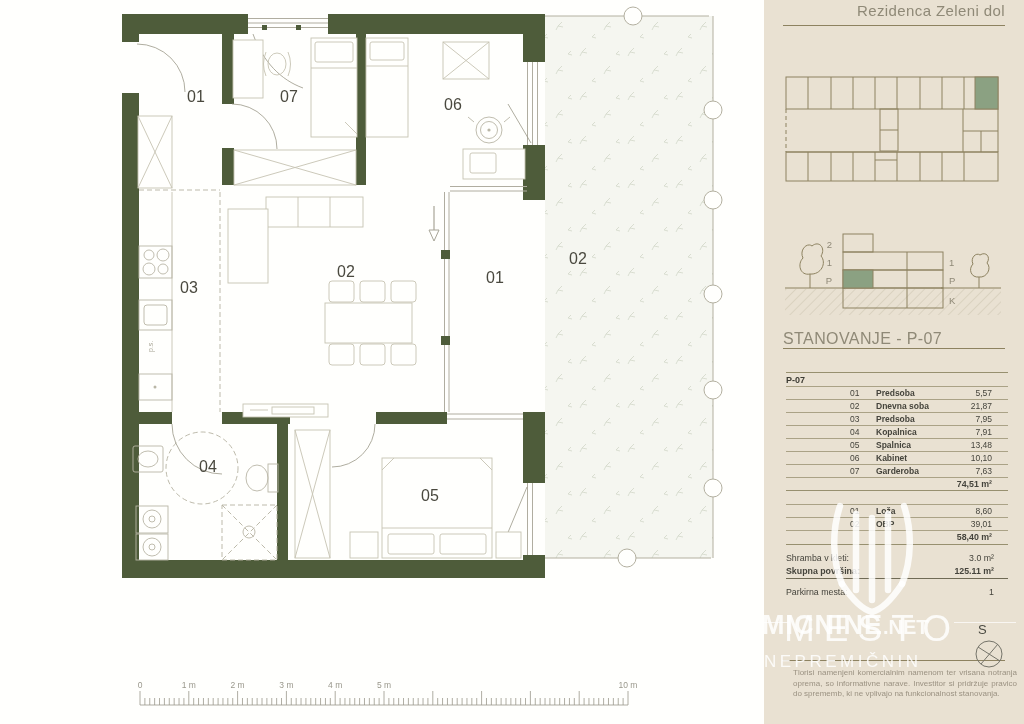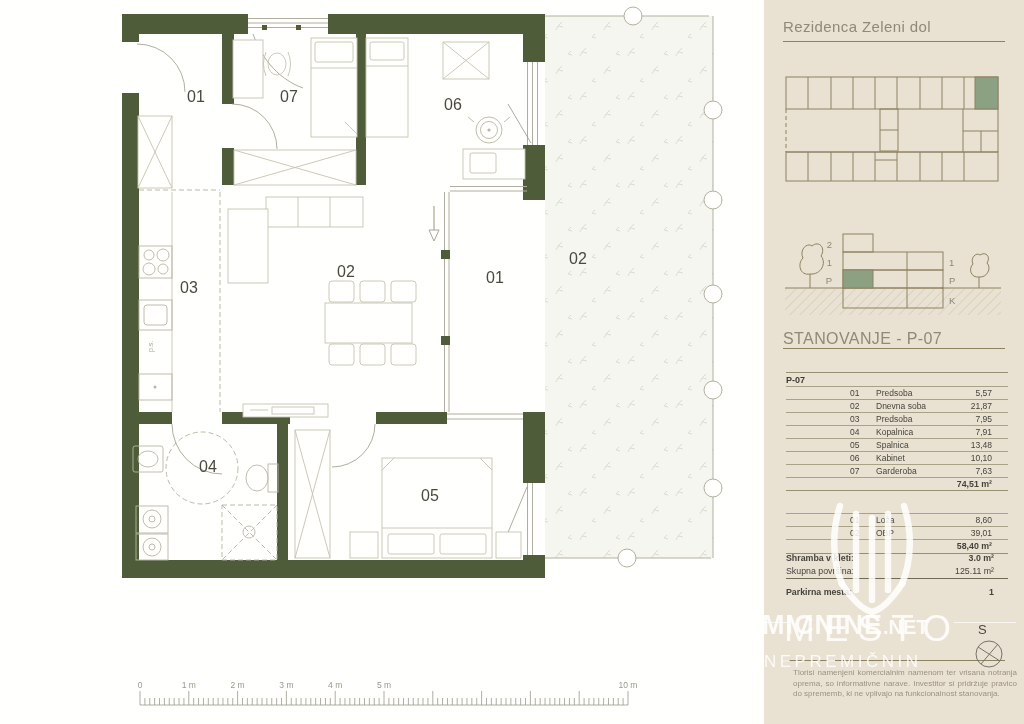--- a/index.html
+++ b/index.html
@@ -19,47 +19,47 @@
   .dash{stroke:#b5b2a2;fill:none;stroke-width:0.9;stroke-dasharray:5 3}
   .glz{stroke:#b0ada0;fill:none;stroke-width:1}
   .bound{stroke:#b3b0a0;fill:none;stroke-width:1}
   .post{fill:#fffffd;stroke:#b3b0a0;stroke-width:1}
   .room-label{font-family:"Liberation Sans",sans-serif;font-size:16px;fill:#4a493f;text-anchor:middle}
   .scale-txt{font-family:"Liberation Sans",sans-serif;font-size:8.5px;fill:#9a988c;text-anchor:middle}
   .tick{stroke:#9a988c;stroke-width:0.8}
 
   
   #sidebar{position:absolute;left:764px;top:0;width:260px;height:724px;background:var(--sidebar-bg);}
-  .sb-title{position:absolute;left:19px;top:18px;width:222px;text-align:left;
+  .sb-title{position:absolute;left:19px;top:2px;width:222px;text-align:right;
     font-size:15px;letter-spacing:.4px;color:var(--muted-text);
     border-bottom:1.4px solid var(--line-olive);padding-bottom:6px;}
   .sb-svg{position:absolute;}
   .sb-heading{position:absolute;left:19px;top:330px;width:222px;font-size:16px;
     letter-spacing:.4px;color:var(--muted-text);
     border-bottom:1.4px solid var(--line-olive);padding-bottom:0;}
   .olive{stroke:var(--line-olive);fill:none;stroke-width:1}
   .greenfill{fill:var(--highlight-green);stroke:var(--line-olive);stroke-width:1}
   .sb-flr{font-family:"Liberation Sans",sans-serif;font-size:9.5px;fill:var(--muted-text)}
 
   #area-table{position:absolute;left:22px;top:372px;width:222px;color:var(--table-text);}
   #area-table .grp-hd{font-size:9px;font-weight:bold;color:#3c3b33;
     border-top:1.2px solid #97906f;padding:2px 0 1px;}
-  #area-table .grp{margin-bottom:22px;}
+  #area-table .grp{margin-bottom:13px;}
   .trow{display:flex;border-top:1px solid #aaa286;padding:2px 0 1.5px;font-size:8.5px;line-height:1;}
   .trow .c-num{width:26px;margin-left:64px;}
-  .trow .c-name{flex:1;}
+  .trow .c-name{flex:1;font-weight:bold;}
   .trow .c-val{text-align:right;padding-right:16px;}
   .trow.total{font-weight:bold;font-size:8.8px;border-bottom:1.2px solid #97906f;}
   .trow.total .c-val{flex:1}
 
   #summary{position:absolute;left:22px;top:552px;width:222px;color:var(--table-text);}
-  .srow{display:flex;font-size:8.8px;line-height:1;padding:2px 0;font-weight:bold;}
+  .srow{display:flex;font-size:8.8px;line-height:1;padding:2px 0;}
   .srow .c-name{flex:1}
   .srow .c-val{text-align:left;padding-right:14px;}
-  .srow.bold{font-weight:normal;border-bottom:1.2px solid #6f6a55;}
+  .srow.bold{font-weight:bold;border-bottom:1.2px solid #6f6a55;}
   .srow.last{margin-top:7px;}
 
   .sb-rule{position:absolute;left:19px;top:660px;width:222px;border-top:1.4px solid var(--line-olive);}
   #disclaimer{position:absolute;left:19px;top:668px;width:224px;font-size:8px;line-height:1.32;
     color:#9b9282;text-align:justify;margin-left:10px;}
 
   
   #watermark{position:absolute;left:0;top:0;width:260px;height:724px;pointer-events:none;color:rgba(255,255,255,.85);}
   .wm-domain{position:absolute;left:-2px;top:584px;font-weight:bold;font-size:27px;letter-spacing:1px;white-space:nowrap;margin-top:26px;}
   .wm-domain .sm{font-size:20px;letter-spacing:0;}

